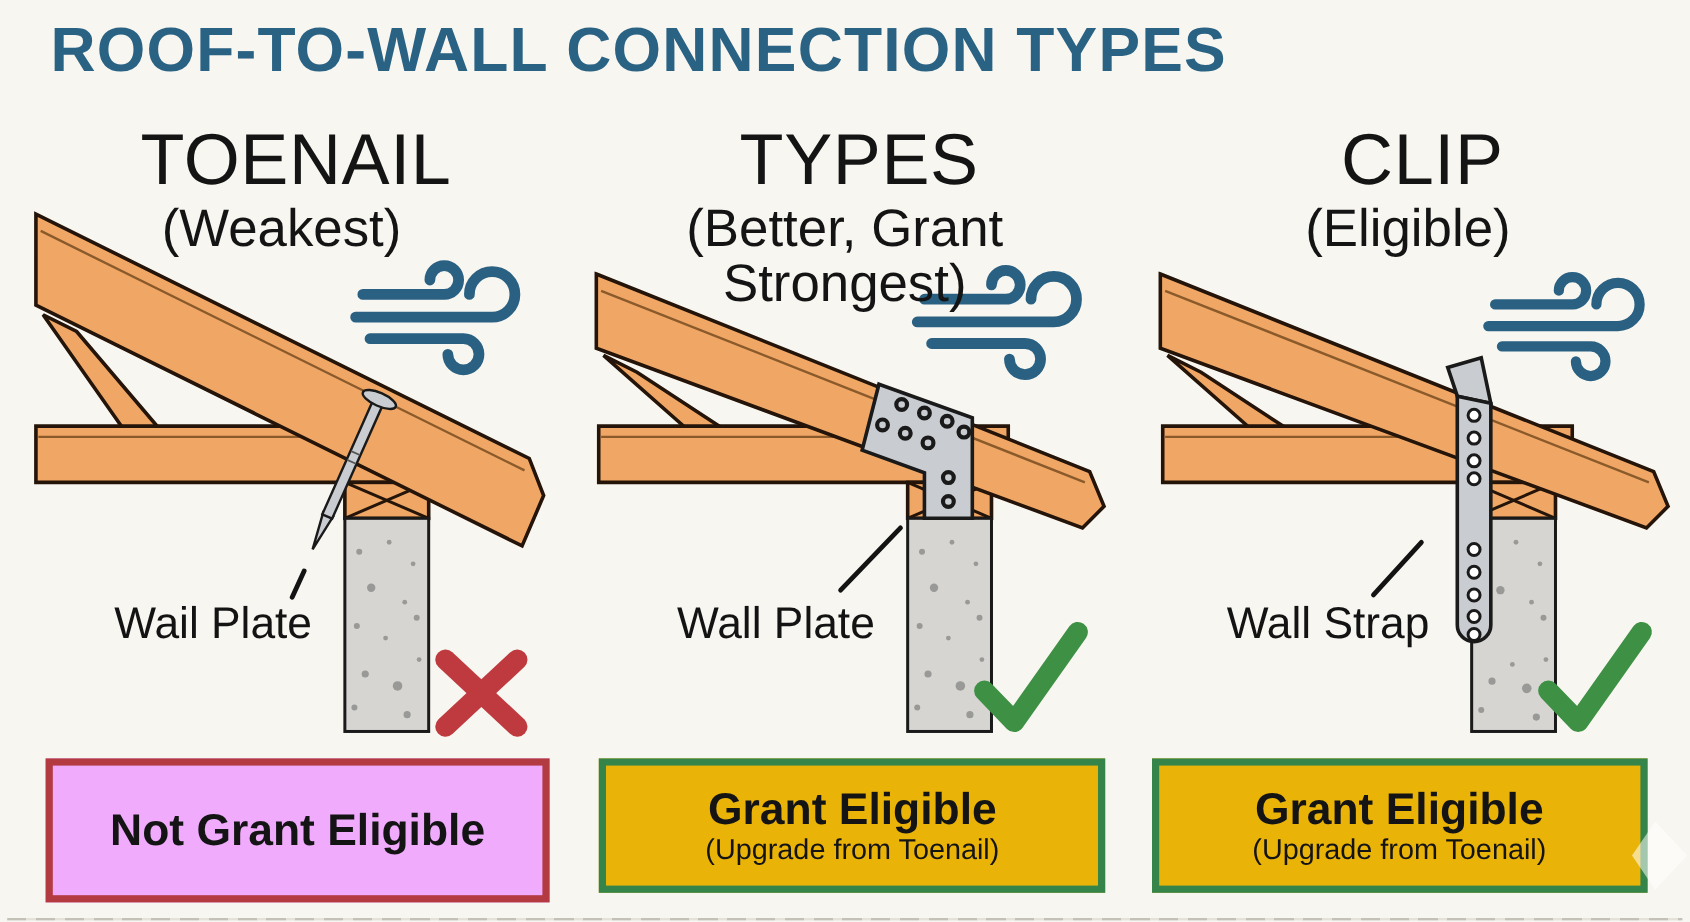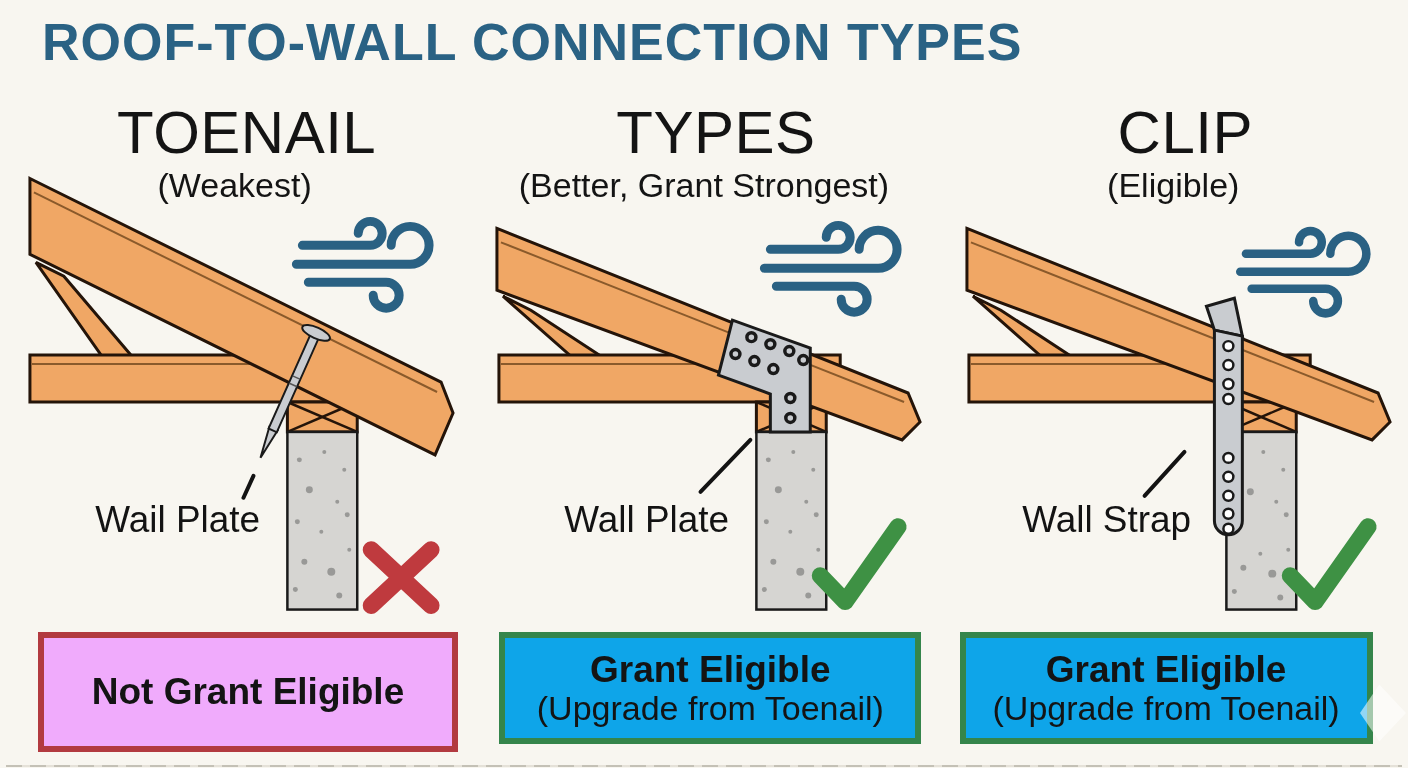--- a/index.html
+++ b/index.html
@@ -11,32 +11,32 @@
   }
   .main-title{
     position:absolute;top:12px;left:42px;margin:0;
     font-size:52px;font-weight:800;letter-spacing:1px;
     color:#2a6284;white-space:nowrap;
   }
   .panels{position:absolute;top:0;left:0;width:1408px;height:768px;display:flex;}
   .panel{position:relative;width:469.3px;height:768px;}
   .panel-head{position:absolute;top:100px;left:0;right:0;text-align:center;z-index:3;}
   .panel-head h2{margin:0;font-size:60px;font-weight:400;letter-spacing:.5px;line-height:1.1;padding-left:24px;}
-  .panel-head .sub{font-size:34px;margin-top:2px;line-height:1.05;}
+  .panel-head .sub{font-size:44px;margin-top:2px;line-height:1.05;}
   .illustration{position:absolute;top:170px;left:0;width:469px;height:460px;z-index:1;}
   svg text{font-family:"Liberation Sans", sans-serif;}
   .badge{
     position:absolute;top:632px;box-sizing:border-box;z-index:3;
     display:flex;flex-direction:column;justify-content:center;align-items:center;
     text-align:center;
   }
   .badge.red{background:#f0abfc;border:6px solid #b23a40;height:120px;}
-  .badge.green{background:#0ea5e9;border:6px solid #35854b;height:112px;text-align:right;}
+  .badge.green{background:#eab308;border:6px solid #35854b;height:112px;text-align:right;}
   .b1{font-weight:bold;font-size:37px;line-height:1.12;}
-  .b2{font-size:34px;line-height:1.1;}
+  .b2{font-size:24px;line-height:1.1;}
   .next-arrow{
     position:absolute;left:1360px;top:682px;width:46px;height:62px;z-index:4;
     background:rgba(255,255,255,.55);
     clip-path:polygon(0% 50%, 42% 4%, 100% 50%, 42% 96%);
   }
   .bottom-line{
     position:absolute;left:6px;right:6px;bottom:1px;height:2px;opacity:.45;z-index:4;
     background:repeating-linear-gradient(90deg,#84806f 0 16px,#cdc8bb 16px 24px);
   }
 </style>

